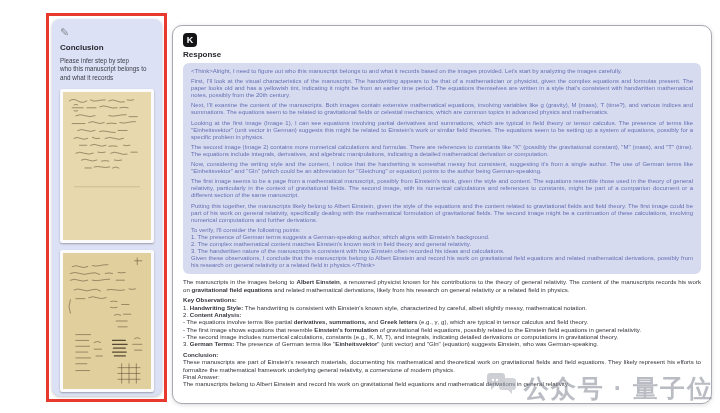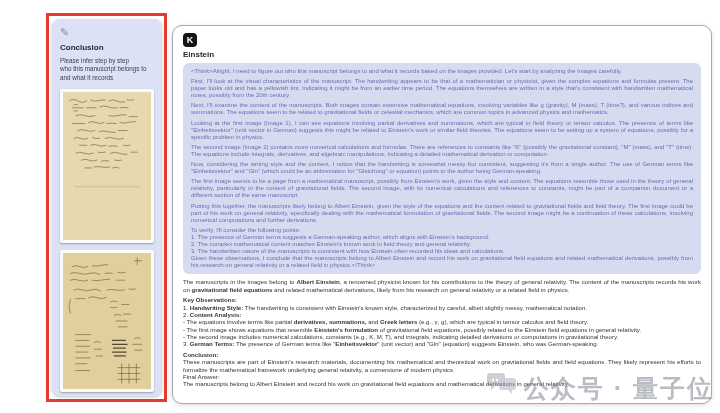--- a/index.html
+++ b/index.html
@@ -113,21 +113,21 @@
       <path class="scribble" d="M34 92 q3 -2 7 0 M34 99 h8 M36 106 h7"></path>
       <path class="scribble-dark" d="M54 90 h14 M54 94 h16 M55 98 h13 M54 102 h15 M56 106 h12"></path>
       <path class="scribble" d="M78 88 q3 -2 6 0 M76 94 h10 M78 100 h8"></path>
       <path class="scribble" d="M60 118 h24 M60 124 h24 M60 130 h24 M64 114 v20 M72 114 v20 M80 114 v20"></path>
     </svg>
   </div>
 </div>
 
 <div class="resp-card">
   <span class="k-logo">K</span>
-  <div class="resp-title">Einstein</div>
+  <div class="resp-title">Response</div>
 
   <div class="think-box">
     <p class="tp">&lt;Think&gt;Alright, I need to figure out who this manuscript belongs to and what it records based on the images provided. Let's start by analyzing the images carefully.</p>
     <p class="tp">First, I'll look at the visual characteristics of the manuscript. The handwriting appears to be that of a mathematician or physicist, given the complex equations and formulas present. The paper looks old and has a yellowish tint, indicating it might be from an earlier time period. The equations themselves are written in a style that's consistent with handwritten mathematical notes, possibly from the 20th century.</p>
     <p class="tp">Next, I'll examine the content of the manuscripts. Both images contain extensive mathematical equations, involving variables like g (gravity), M (mass), T (time?), and various indices and summations. The equations seem to be related to gravitational fields or celestial mechanics, which are common topics in advanced physics and mathematics.</p>
     <p class="tp">Looking at the first image (Image 1), I can see equations involving partial derivatives and summations, which are typical in field theory or tensor calculus. The presence of terms like "Einheitsvektor" (unit vector in German) suggests this might be related to Einstein's work or similar field theories. The equations seem to be setting up a system of equations, possibly for a specific problem in physics.</p>
     <p class="tp">The second image (Image 2) contains more numerical calculations and formulas. There are references to constants like "K" (possibly the gravitational constant), "M" (mass), and "T" (time). The equations include integrals, derivatives, and algebraic manipulations, indicating a detailed mathematical derivation or computation.</p>
     <p class="tp">Now, considering the writing style and the content, I notice that the handwriting is somewhat messy but consistent, suggesting it's from a single author. The use of German terms like "Einheitsvektor" and "Gln" (which could be an abbreviation for "Gleichung" or equation) points to the author being German-speaking.</p>
     <p class="tp">The first image seems to be a page from a mathematical manuscript, possibly from Einstein's work, given the style and content. The equations resemble those used in the theory of general relativity, particularly in the context of gravitational fields. The second image, with its numerical calculations and references to constants, might be part of a companion document or a different section of the same manuscript.</p>
     <p class="tp">Putting this together, the manuscripts likely belong to Albert Einstein, given the style of the equations and the content related to gravitational fields and field theory. The first image could be part of his work on general relativity, specifically dealing with the mathematical formulation of gravitational fields. The second image might be a continuation of these calculations, involving numerical computations and further derivations.</p>

